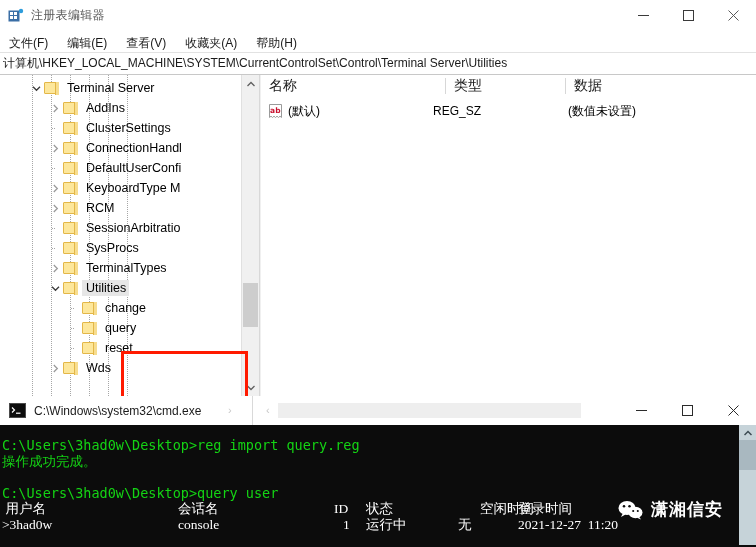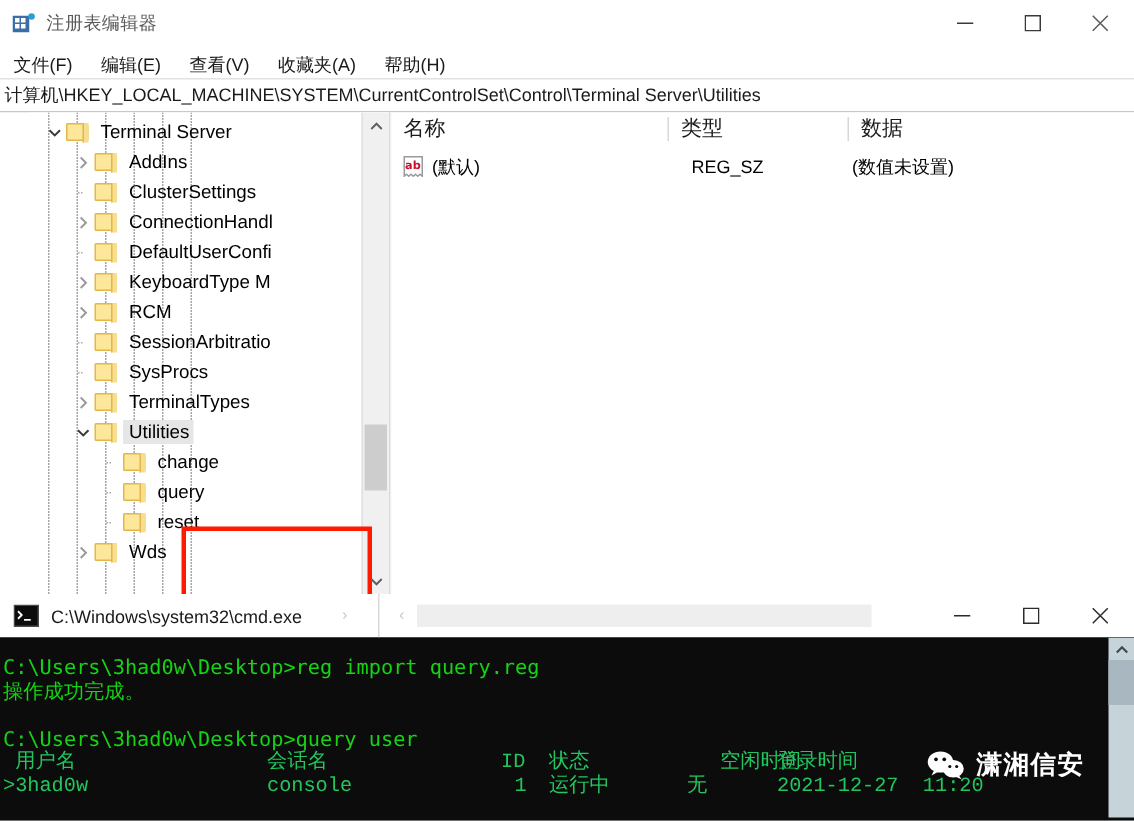--- a/index.html
+++ b/index.html
@@ -75,22 +75,22 @@
   .cmd-icon{margin-left:9px;width:17px;height:15px;position:relative;flex:0 0 17px;}
   .cmd-title-text{font-size:12px;color:#1a1a1a;margin-left:8px;white-space:nowrap;}
   .cmd-win-btns{position:absolute;right:0;top:0;display:flex;height:29px;}
   .cmd-win-btn{width:46px;height:29px;display:flex;align-items:center;justify-content:center;
                color:#2b2b2b;font-size:11px;}
   .ghost{position:absolute;color:#c8c8c8;font-size:11px;}
 
   .console{position:relative;width:756px;height:122px;background:#0c0c0c;overflow:hidden;}
   .cline{position:absolute;left:2px;font-family:"DejaVu Sans Mono","Liberation Mono",monospace;
          font-size:13.5px;color:#14d414;white-space:pre;letter-spacing:0px;line-height:16px;}
-  .cspan{position:absolute;font-family:Liberation Mono, monospace;
-         font-size:13.5px;color:#22c55e;white-space:pre;line-height:16px;}
+  .cspan{position:absolute;font-family:Liberation Serif, serif;
+         font-size:13.5px;color:#ffffff;white-space:pre;line-height:16px;}
   .cscroll{position:absolute;right:0;top:0;width:17px;height:122px;background:#c6d3d9;}
   .cscroll .carw{height:15px;display:flex;align-items:center;justify-content:center;color:#3c4a52;font-size:8px;}
   .cthumb{position:absolute;left:0;right:0;top:15px;height:30px;background:#a9b8c0;}
 
   .wm{position:absolute;left:618px;top:498px;display:flex;align-items:center;z-index:6;}
   .wm-logo{width:26px;height:20px;position:relative;margin-right:7px;}
   .wm-text{font-size:17px;color:#ffffff;font-family:"DejaVu Sans",sans-serif;font-weight:bold;letter-spacing:1px;}
   .bottomline{position:absolute;left:0;top:545px;width:756px;height:2px;background:#0c0c0c;}
 </style>
 </head>
@@ -372,21 +372,21 @@
         <div class="lrow" style="margin-top:3px;">
           <div class="lcell" style="left:7px;">
             <span class="abicon">
               <svg width="15" height="14" viewBox="0 0 15 14">
                 <path d="M1.5 0.5H13.5V13.5L12 12.2L10.5 13.5L9 12.2L7.5 13.5L6 12.2L4.5 13.5L3 12.2L1.5 13.5Z" fill="#ffffff" stroke="#9a9a9a" stroke-width="1"></path>
                 <text x="7.3" y="8.6" font-size="7.5" font-family="DejaVu Sans, sans-serif" font-weight="bold" fill="#c8102e" text-anchor="middle">ab</text>
               </svg>
             </span>
             <span>(默认)</span>
           </div>
-          <div class="lcell" style="left:200px;">REG_SZ</div>
+          <div class="lcell" style="left:172px;">REG_SZ</div>
           <div class="lcell" style="left:307px;">(数值未设置)</div>
         </div>
       </div>
     </div>
   </div>
 
   <div class="cmdwin">
     <div class="cmdtitle">
       <span class="cmd-icon">
         <svg width="17" height="15" viewBox="0 0 17 15">

